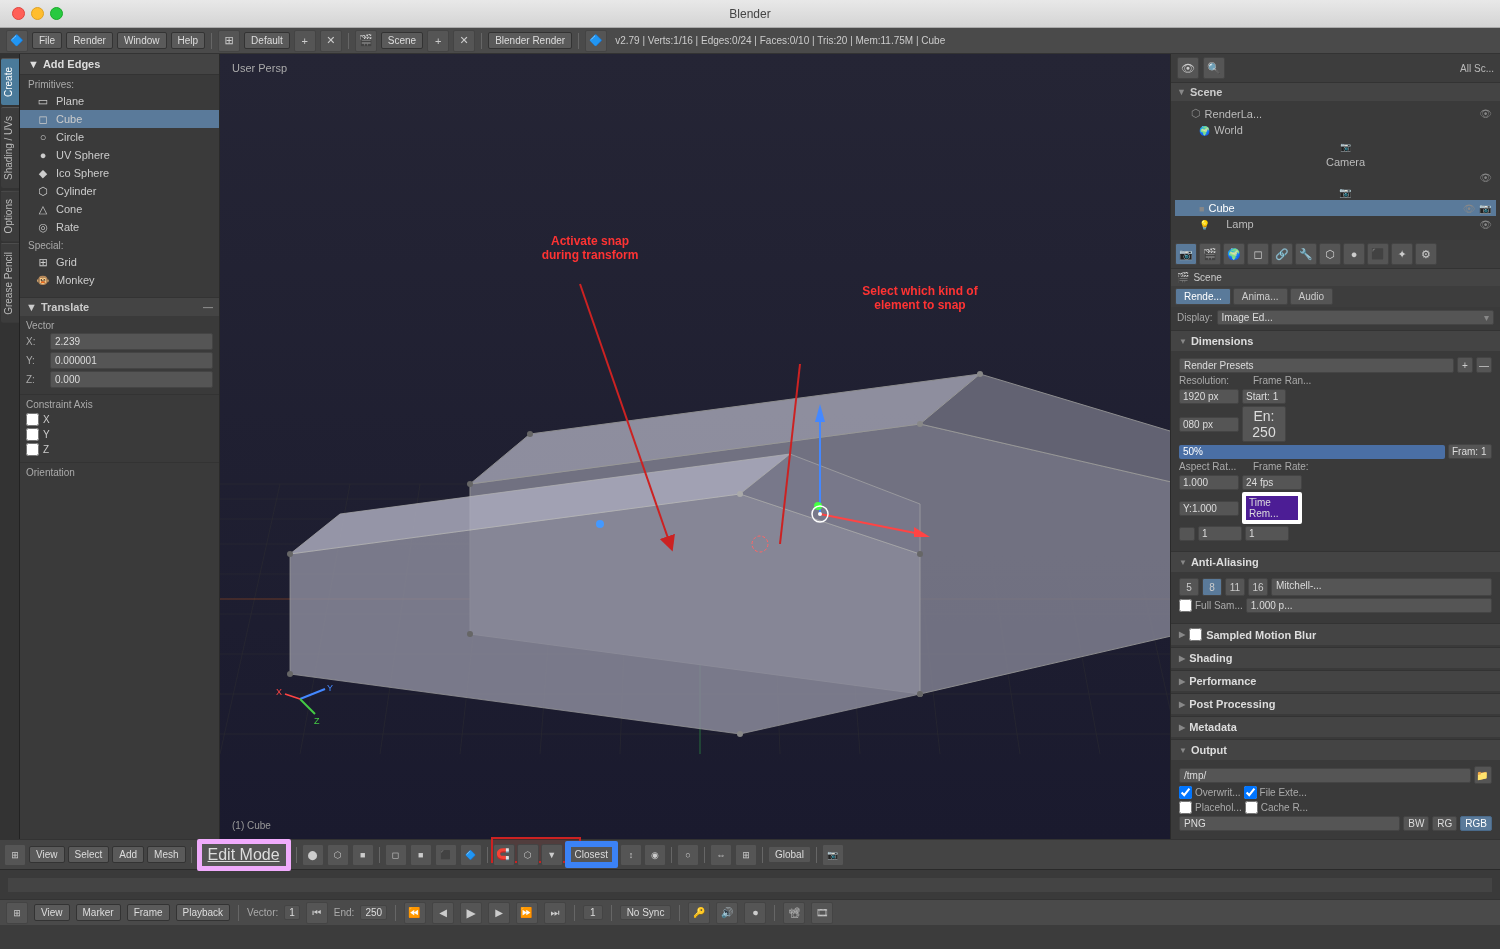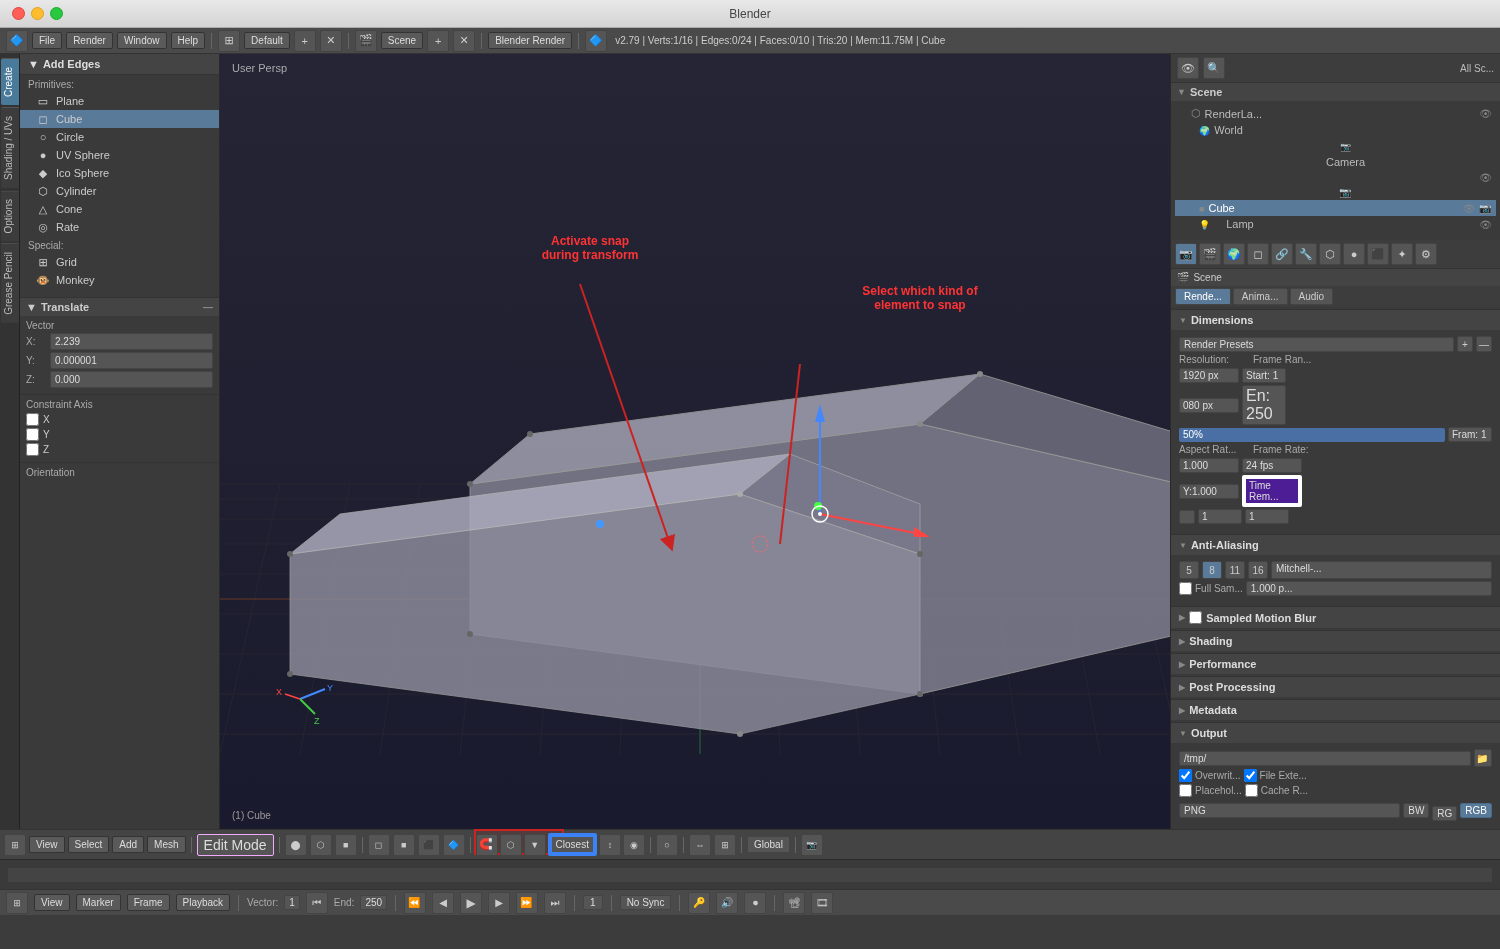--- a/index.html
+++ b/index.html
@@ -823,20 +823,27 @@
     </div>
 
     <div class="right-scroll">
 
       <div class="render-tab-bar">
         <div class="render-tab active">Rende...</div>
         <div class="render-tab">Anima...</div>
         <div class="render-tab">Audio</div>
       </div>
 
+      <div style="display:flex; align-items:center; padding:3px 6px; gap:4px; font-size:10px;">
+        <span style="color:#aaa;">Display:</span>
+        <div style="flex:1; background:#555; border:1px solid #444; color:#ddd; padding:1px 4px; border-radius:2px; font-size:10px; display:flex; align-items:center; justify-content:space-between;">
+          <span>Image Ed...</span>
+          <span style="color:#888;">▾</span>
+        </div>
+      </div>
 
       <div class="section-panel">
         <div class="section-header">
           <span class="collapse-icon">▼</span>
           <span>Dimensions</span>
         </div>
         <div class="section-content">
 
           <div class="section-row">
             <div style="flex:1; background:#555; border:1px solid #444; color:#ddd; padding:1px 4px; border-radius:2px; font-size:10px;">Render Presets</div>
@@ -847,21 +854,21 @@
           <div class="prop-row">
             <span class="prop-label">Resolution:</span>
             <span style="color:#aaa;font-size:10px;">Frame Ran...</span>
           </div>
           <div class="section-row">
             <div class="mini-input" style="background:#555;border:1px solid #444;color:#ddd;padding:1px 3px;font-size:10px;border-radius:2px;">1920 px</div>
             <div class="mini-input mini-input-sm" style="background:#555;border:1px solid #444;color:#ddd;padding:1px 3px;font-size:10px;border-radius:2px;">Start: 1</div>
           </div>
           <div class="section-row">
             <div class="mini-input" style="background:#555;border:1px solid #444;color:#ddd;padding:1px 3px;font-size:10px;border-radius:2px;">080 px</div>
-            <div class="mini-input mini-input-sm" style="background:#555;border:1px solid #444;color:#ddd;padding:1px 3px;font-size:16px;border-radius:2px;">En: 250</div>
+            <div class="mini-input mini-input-sm" style="background:#555;border:1px solid #444;color:#ddd;padding:1px 3px;font-size:14px;border-radius:2px;text-align:center;">En: 250</div>
           </div>
           <div class="section-row">
             <div class="blue-bar" style="flex:1;">50%</div>
             <div class="mini-input mini-input-sm" style="background:#555;border:1px solid #444;color:#ddd;padding:1px 3px;font-size:10px;border-radius:2px;">Fram: 1</div>
           </div>
 
           <div class="prop-row">
             <span class="prop-label">Aspect Rat...</span>
             <span style="color:#aaa;font-size:10px;">Frame Rate:</span>
           </div>
@@ -956,55 +963,55 @@
           </div>
           <div class="section-row">
             <input type="checkbox" style="">
             <span style="color:#aaa;font-size:10px;">Placehol...</span>
             <input type="checkbox" style="">
             <span style="color:#aaa;font-size:10px;">Cache R...</span>
           </div>
           <div class="section-row">
             <div style="flex:1; background:#555; border:1px solid #444; color:#ddd; padding:1px 4px; border-radius:2px; font-size:10px;">PNG</div>
             <div style="background:#555; border:1px solid #444; color:#ddd; padding:1px 4px; border-radius:2px; font-size:10px;">BW</div>
-            <div style="background:#555; border:1px solid #444; color:#ddd; padding:1px 4px; border-radius:2px; font-size:10px;margin-top:7px;">RG</div>
+            <div style="background:#555; border:1px solid #444; color:#ddd; padding:1px 4px; border-radius:2px; font-size:10px;">RG</div>
             <div style="background:#5a7a9a; border:1px solid #4a6a8a; color:#fff; padding:1px 4px; border-radius:2px; font-size:10px;">RGB</div>
           </div>
         </div>
       </div>
 
     </div>
   </div>
 </div>
 
 <div id="bottom-toolbar">
   <div class="icon-btn" style="font-size:9px;">⊞</div>
   <button class="toolbar-btn">View</button>
   <button class="toolbar-btn">Select</button>
   <button class="toolbar-btn">Add</button>
   <button class="toolbar-btn">Mesh</button>
   <div class="toolbar-separator"></div>
-  <div style="background:#555; border:1px solid #f0abfc; color:#ddd; padding:2px 6px; font-size:14px; border-radius:2px; cursor:pointer;">Edit Mode</div>
+  <div style="background:#555; border:5px solid #f0abfc; color:#ddd; padding:2px 6px; font-size:16px; border-radius:2px; cursor:pointer;text-decoration:underline;">Edit Mode</div>
   <div class="toolbar-separator"></div>
   <div class="icon-btn" style="font-size:9px;">⬤</div>
   <div class="icon-btn" style="font-size:9px;">⬡</div>
   <div class="icon-btn" style="font-size:9px;">■</div>
   <div class="toolbar-separator"></div>
   <div class="icon-btn" style="font-size:9px;">◻</div>
   <div class="icon-btn" style="font-size:9px;">■</div>
   <div class="icon-btn" style="font-size:9px;">⬛</div>
   <div class="icon-btn" style="font-size:9px;">🔷</div>
   <div class="toolbar-separator"></div>
 
   <div style="position:relative; display:flex; align-items:center; gap:2px;">
     <div class="snap-highlight" style="position:absolute;top:-4px;left:-2px;width:90px;height:26px;pointer-events:none;"></div>
     <div class="icon-btn" style="font-size:11px;z-index:1;">🧲</div>
     <div class="icon-btn" style="font-size:9px;z-index:1;">⬡</div>
     <div class="icon-btn" style="font-size:9px;z-index:1;">▼</div>
-    <div style="background:#555; border:4px solid #3b82f6; color:#ddd; padding:2px 4px; font-size:10px; border-radius:2px; cursor:pointer;z-index:1;">Closest</div>
+    <div style="background:#555; border:6px solid #3b82f6; color:#ddd; padding:2px 4px; font-size:10px; border-radius:2px; cursor:pointer;z-index:1;">Closest</div>
     <div class="icon-btn" style="font-size:9px;z-index:1;">↕</div>
     <div class="icon-btn" style="font-size:9px;z-index:1;">◉</div>
   </div>
   <div class="toolbar-separator"></div>
   <div class="icon-btn" style="font-size:9px;">○</div>
   <div class="toolbar-separator"></div>
   <div class="icon-btn" style="font-size:9px;">⇔</div>
   <div class="icon-btn" style="font-size:9px;">⊞</div>
   <div class="toolbar-separator"></div>
   <div style="background:#555; border:1px solid #444; color:#ddd; padding:2px 6px; font-size:10px; border-radius:2px; cursor:pointer;">Global</div>

